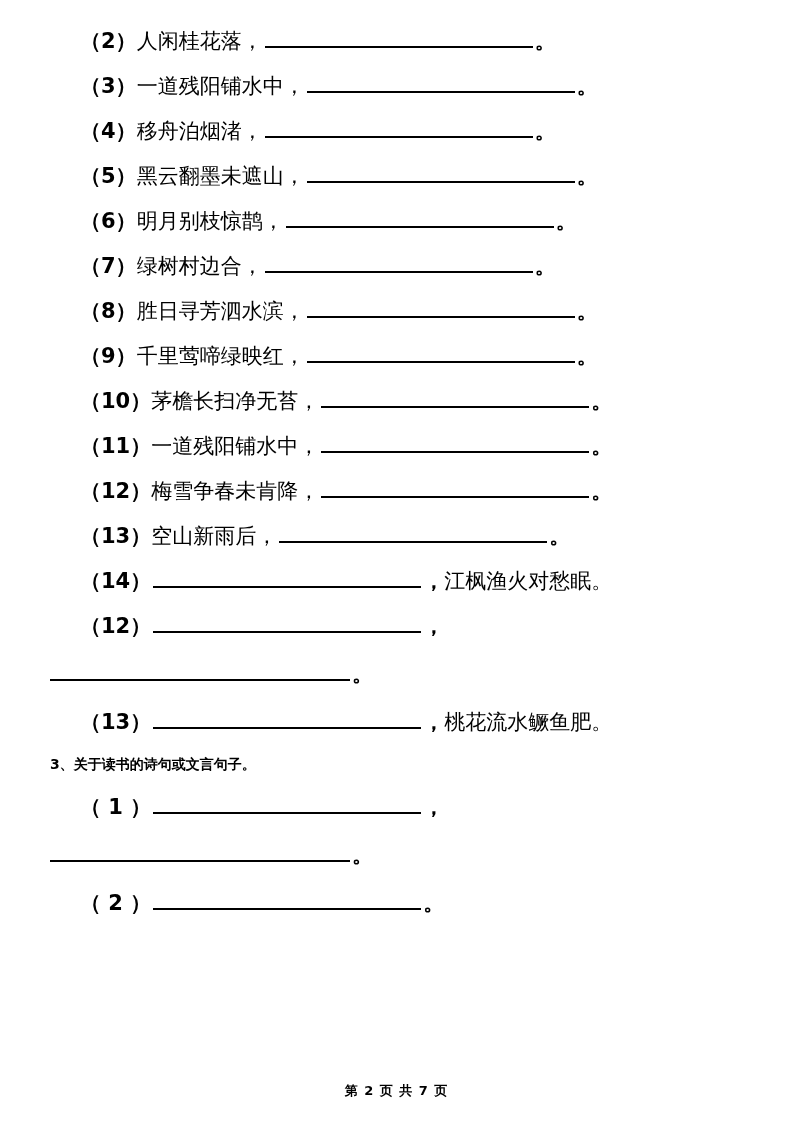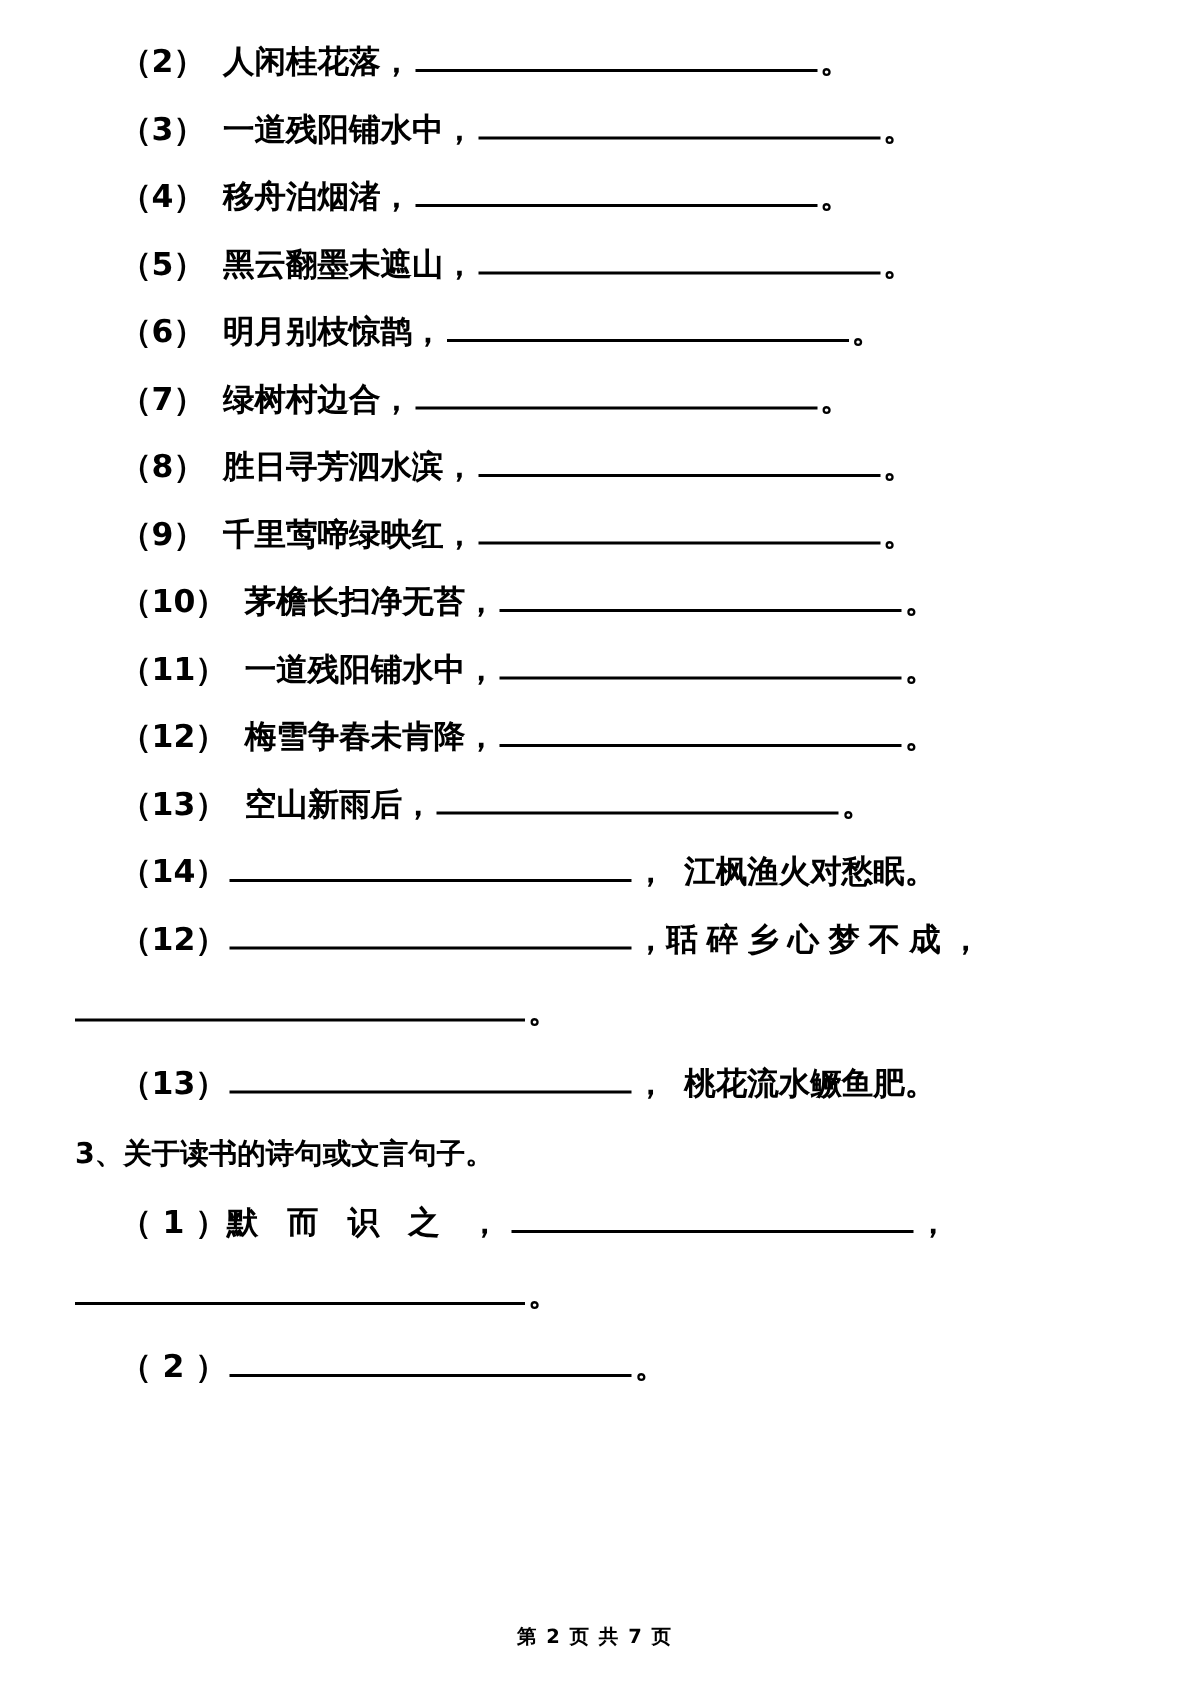--- a/index.html
+++ b/index.html
@@ -31,40 +31,39 @@
     white-space: nowrap;
   }
   .indent {
     padding-left: 32px;
   }
   .num {
     font-weight: bold;
     letter-spacing: 0px;
   }
   .txt {
-    font-weight: bold;
+    font-weight: normal;
     letter-spacing: 0px;
-    margin-left: 12px;
   }
   .blank {
     display: inline-block;
     border-bottom: 2px solid #000;
     height: 16px;
     margin: 0 2px;
     flex: 0 0 auto;
   }
   .tail {
     font-weight: bold;
   }
   .wide-sp {
     letter-spacing: 6px;
     font-weight: bold;
   }
   .heading {
-    font-size: 19px;
+    font-size: 14px;
     font-weight: bold;
     margin: 0 0 22px 0;
     padding-left: 2px;
   }
   .cont-line {
     display: flex;
     align-items: baseline;
     font-size: 21px;
     margin: 0 0 23px 0;
     padding-left: 0px;
@@ -169,39 +168,37 @@
         <span class="blank" style="width: 268px;"></span>
         <span class="tail">，</span>
         <span class="txt">江枫渔火对愁眠。</span>
       </div>
     </div>
 
   <div class="line indent">
     <span class="num">（12）</span>
     <span class="blank" style="width:268px"></span>
     <span class="tail">，</span>
-    <span class="wide-sp">聒碎乡心梦不成，</span>
   </div>
   <div class="cont-line">
     <span class="blank" style="width:300px"></span>
     <span class="tail">。</span>
   </div>
 
   <div class="line indent">
     <span class="num">（13）</span>
     <span class="blank" style="width:268px"></span>
     <span class="tail">，</span>
     <span class="txt">桃花流水鳜鱼肥。</span>
   </div>
 
   <div class="heading">3、关于读书的诗句或文言句子。</div>
 
   <div class="line indent">
     <span class="num">（ 1 ）</span>
-    <span class="wide-sp">默 而 识 之 ，</span>
     <span class="blank" style="width:268px"></span>
     <span class="tail">，</span>
   </div>
   <div class="cont-line">
     <span class="blank" style="width:300px"></span>
     <span class="tail">。</span>
   </div>
 
   <div class="line indent">
     <span class="num">（ 2 ）</span>

